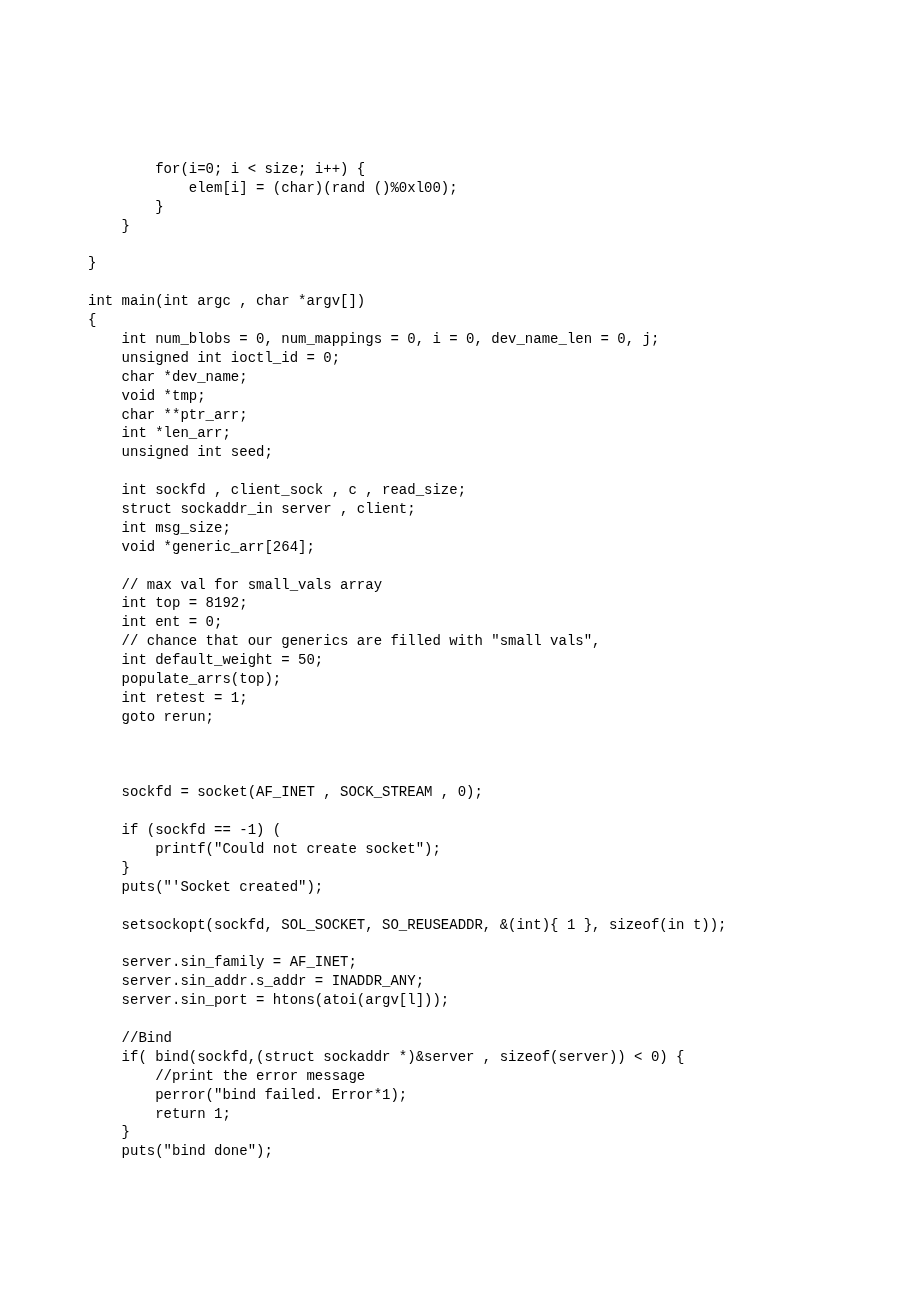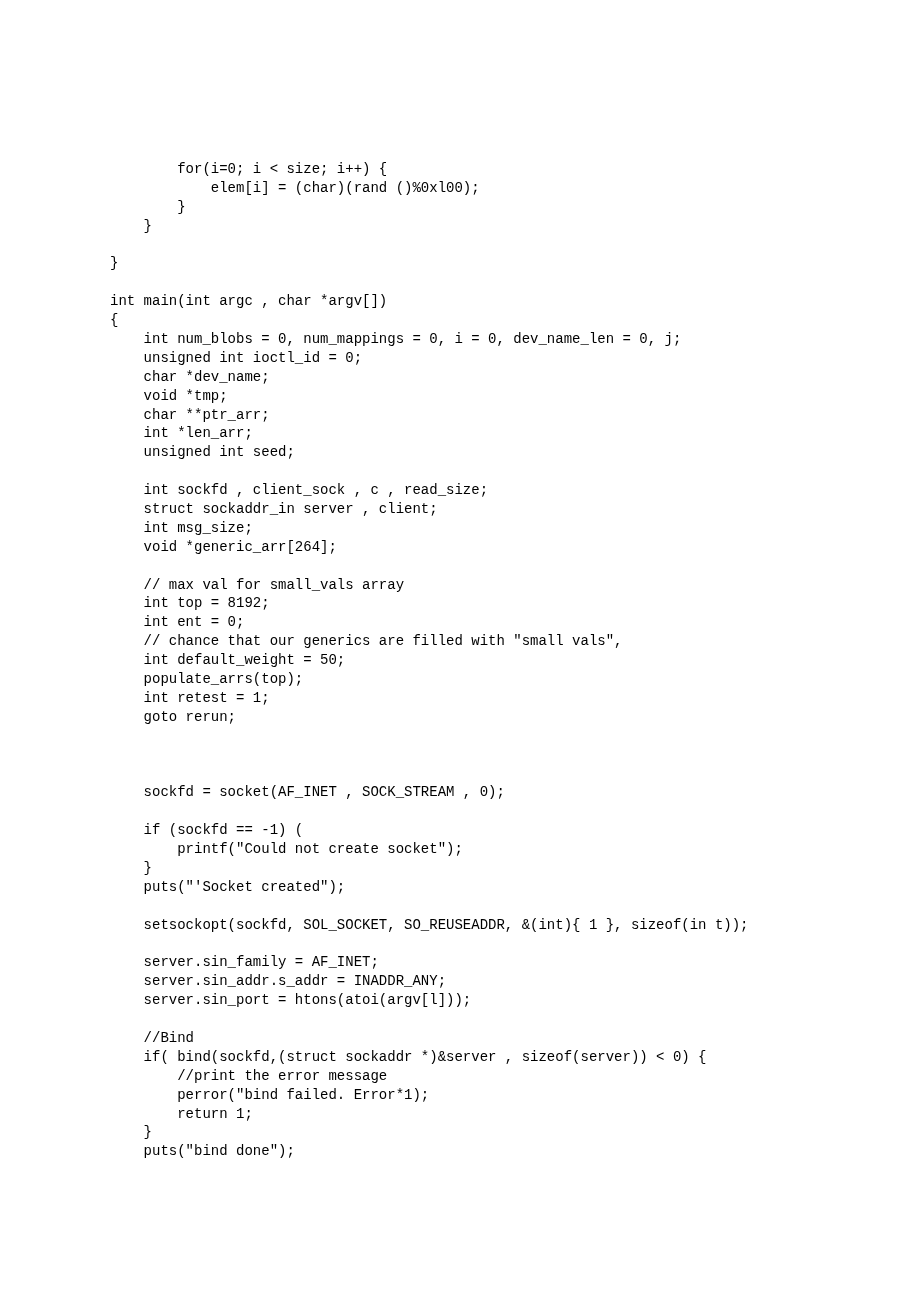--- a/index.html
+++ b/index.html
@@ -7,21 +7,21 @@
     padding: 0;
     background: #ffffff;
     font-family: "Courier New", Courier, monospace;
     font-size: 14px;
     line-height: 1.35;
     color: #000000;
   }
   .page {
     width: 920px;
     min-height: 1301px;
-    padding: 160px 60px 60px 110px;
+    padding: 160px 60px 60px 88px;
     box-sizing: border-box;
     white-space: pre;
   }
 </style>
 </head>
 <body>
 
 <div class="page"><div id="code-target">        for(i=0; i &lt; size; i++) {
             elem[i] = (char)(rand ()%0xl00);
         }

